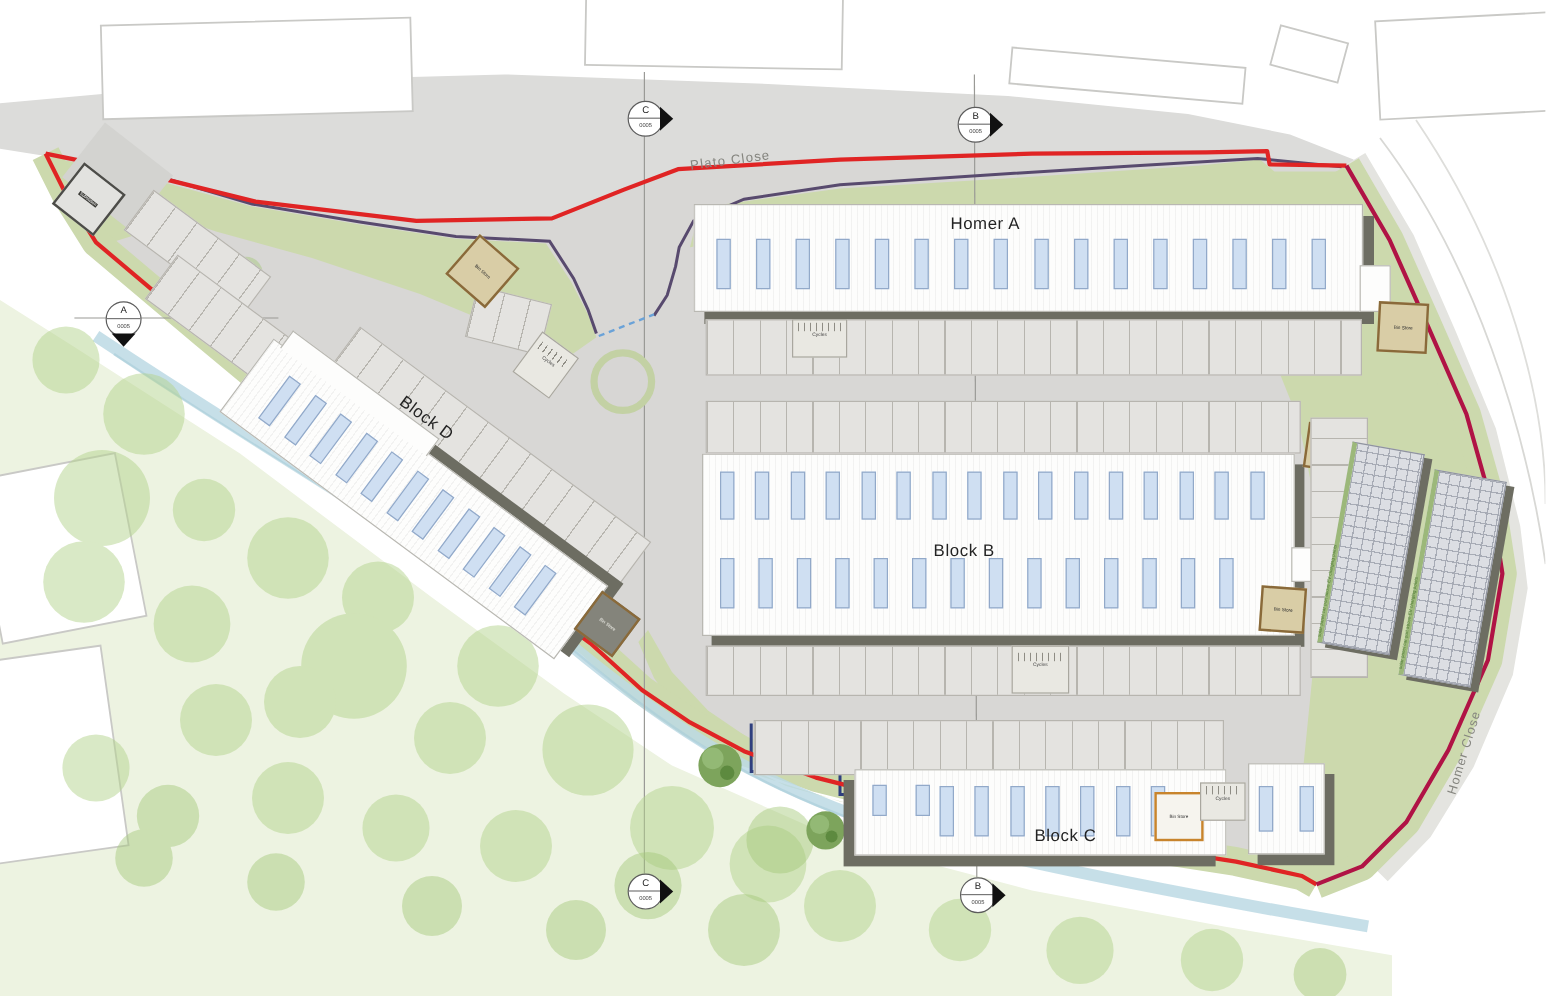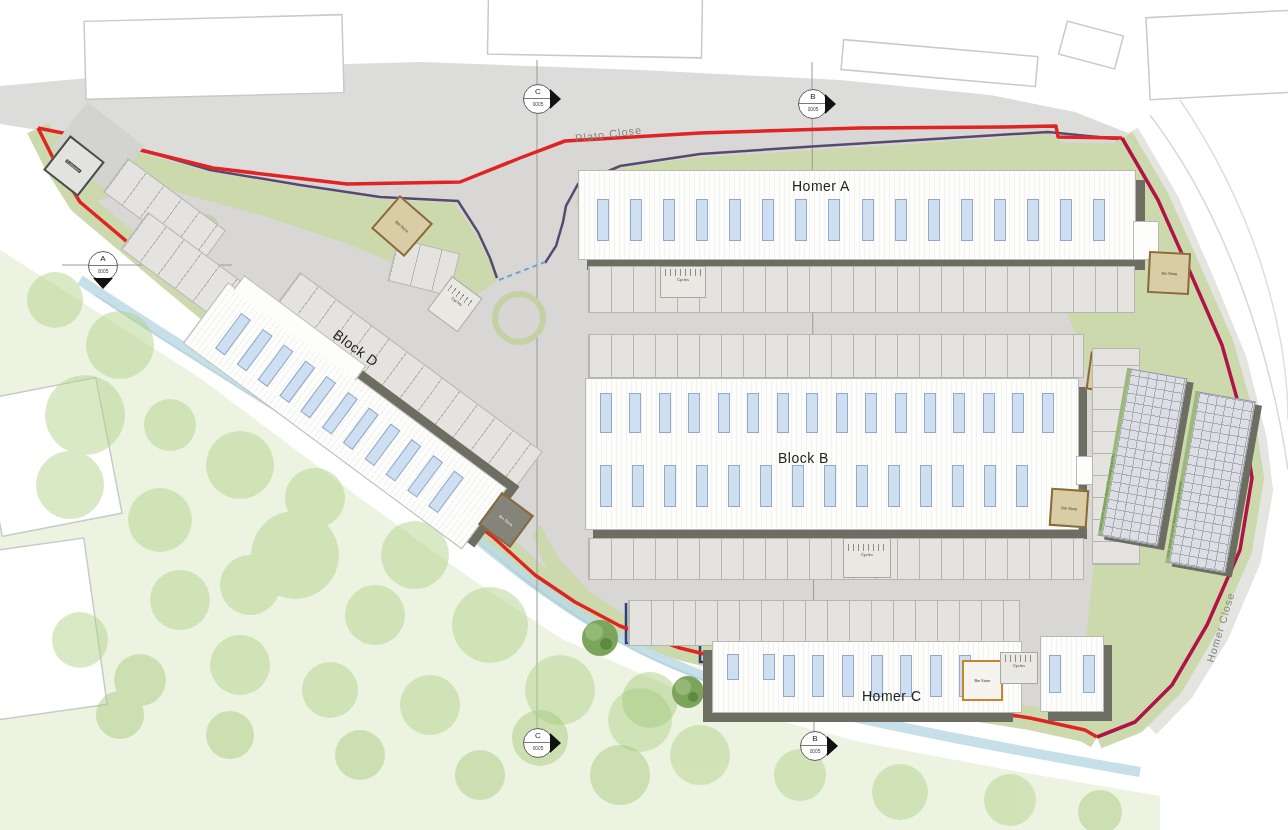--- a/index.html
+++ b/index.html
@@ -319,21 +319,21 @@
     <div class="winrow" style="left:70px;top:13px;width:188px;height:42px;">
         <span class="win"></span>
         <span class="win"></span>
         <span class="win"></span>
         <span class="win"></span>
         <span class="win"></span>
         <span class="win"></span>
         <span class="win"></span>
       </div>
   </div>
-  <div class="blklabel" style="left:862px;top:688px;">Homer C</div>
+  <div class="blklabel" style="left:862px;top:688px;">Block C</div>
   <div class="binstore orange" style="left:962px;top:660px;width:37px;height:37px;">
     <span class="t">Bin Store</span>
   </div>
   <div class="cycbox" style="left:1000px;top:652px;width:36px;height:30px;">
     <div class="stands"></div>
     <span class="t">Cycles</span>
   </div>
 
   <div class="bldg" style="left:1040px;top:636px;width:62px;height:74px;box-shadow:8px 9px 0 #6d6d62;">
     <div class="winrow" style="left:8px;right:8px;top:18px;height:38px;">

